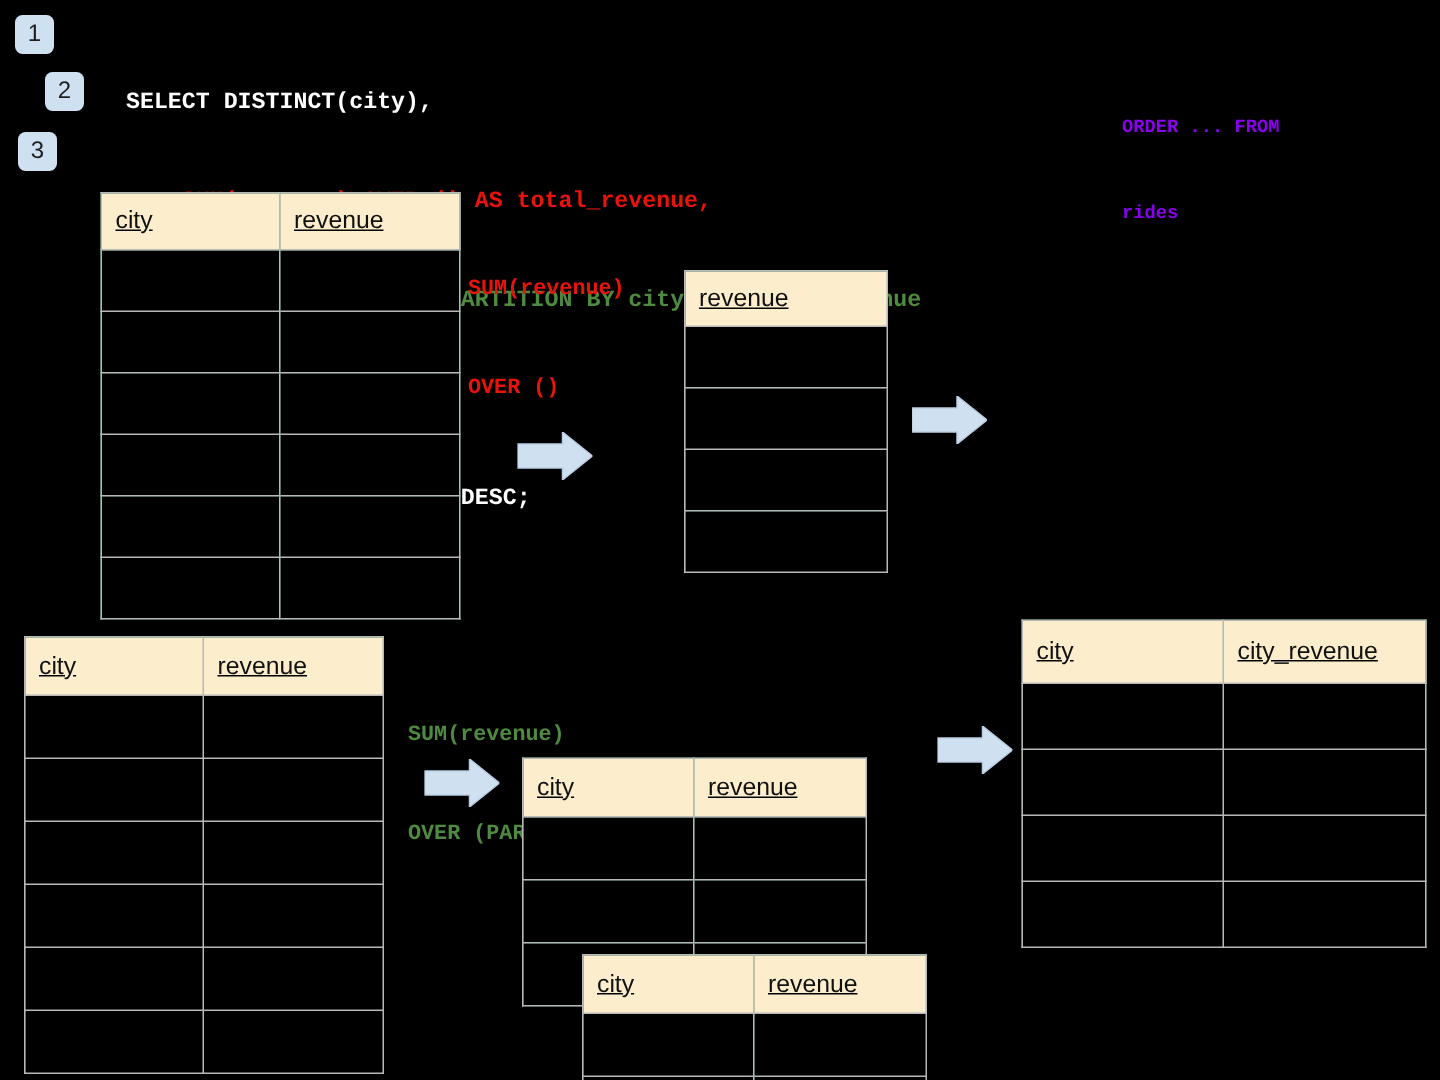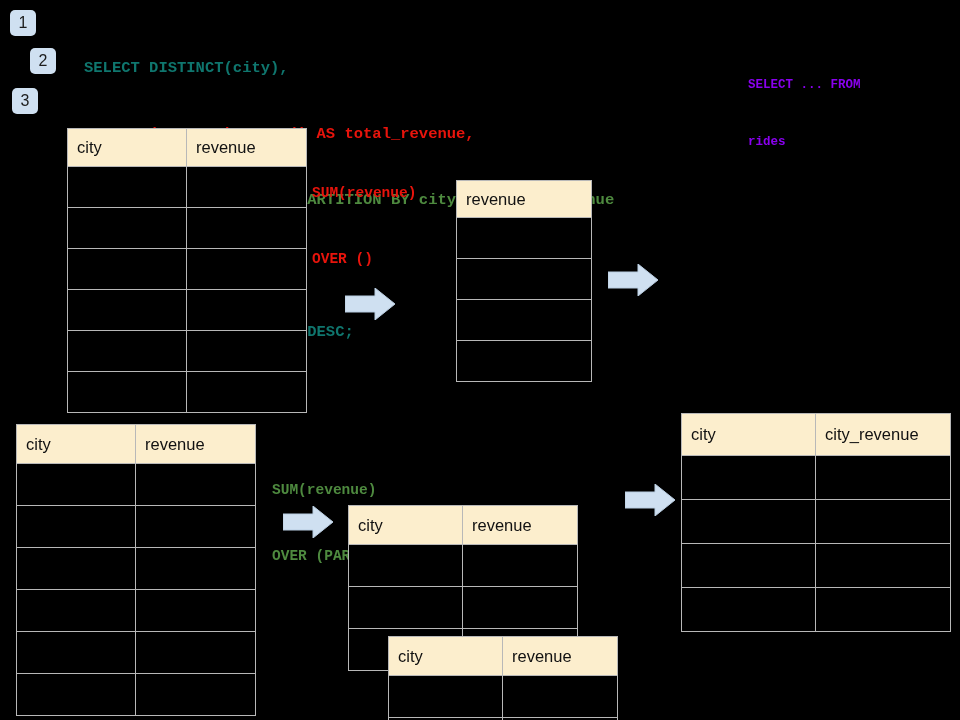--- a/index.html
+++ b/index.html
@@ -34,21 +34,21 @@
   .sql-block {
     position: absolute;
     font-family: "Liberation Mono", monospace;
     font-weight: bold;
     font-size: 15.5px;
     line-height: 22px;
     white-space: pre;
     letter-spacing: 0px;
   }
   .sql-line { white-space: pre; }
-  .c-purple { color: #0f766e; }
+  .c-purple { color: #ffffff; }
   .c-red    { color: #e8140c; }
   .c-green  { color: #4e8a3f; }
 
   .sql-small {
     position: absolute;
     font-family: "Liberation Mono", monospace;
     font-weight: bold;
     font-size: 12.5px;
     line-height: 19px;
     color: #8a00f0;
@@ -66,20 +66,21 @@
   }
   .annot.red   { color: #e8140c; }
   .annot.green { color: #4e8a3f; }
 
   
   .tbl {
     position: absolute;
     border-collapse: collapse;
     background: #15803d;
     table-layout: fixed;
+    text-decoration: underline;
   }
   .tbl td, .tbl th {
     border: 1px solid #b8b8b8;
     padding: 0;
     margin: 0;
     font-family: "Liberation Sans", sans-serif;
     font-weight: normal;
     font-size: 16.5px;
     color: #101010;
     text-align: left;
@@ -111,21 +112,21 @@
 
   <div class="sql-block" style="left:84px; top:13px;">
     <div class="sql-line c-purple">SELECT DISTINCT(city),</div>
     <div class="sql-line c-red">    SUM(revenue) OVER () AS total_revenue,</div>
     <div class="sql-line c-green">    SUM(revenue) OVER (PARTITION BY city) as city_revenue</div>
     <div class="sql-line c-purple">  FROM rides</div>
     <div class="sql-line c-purple">  ORDER by city_revenue DESC;</div>
   </div>
 
   <div class="sql-small" style="left:748px; top:38px;">
-    <div>SELECT ... FROM</div>
+    <div>ORDER ... FROM</div>
     <div>rides</div>
   </div>
 
   <div class="annot red" style="left:312px; top:138px;">
     <div>SUM(revenue)</div>
     <div>OVER ()</div>
   </div>
 
   <div class="annot green" style="left:272px; top:435px;">
     <div>SUM(revenue)</div>

